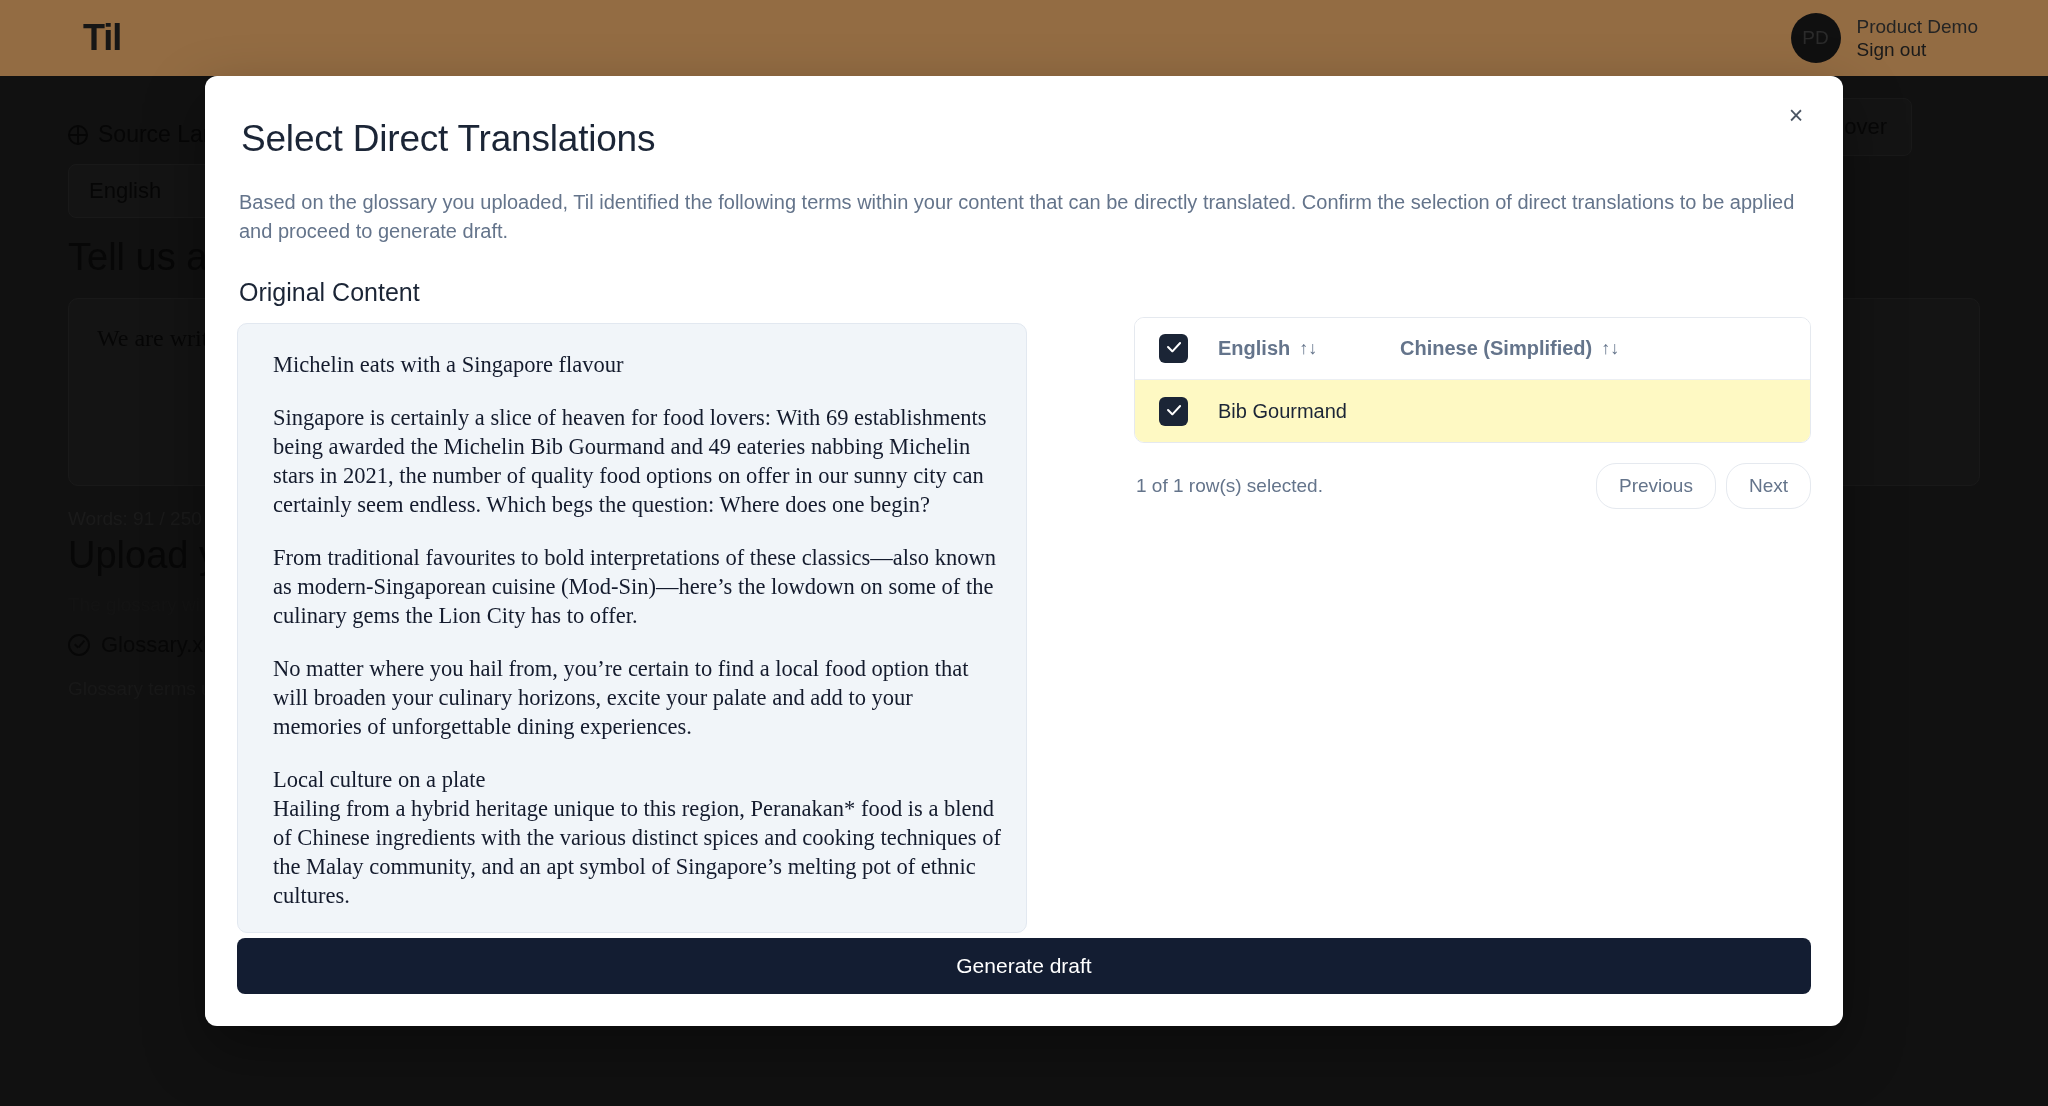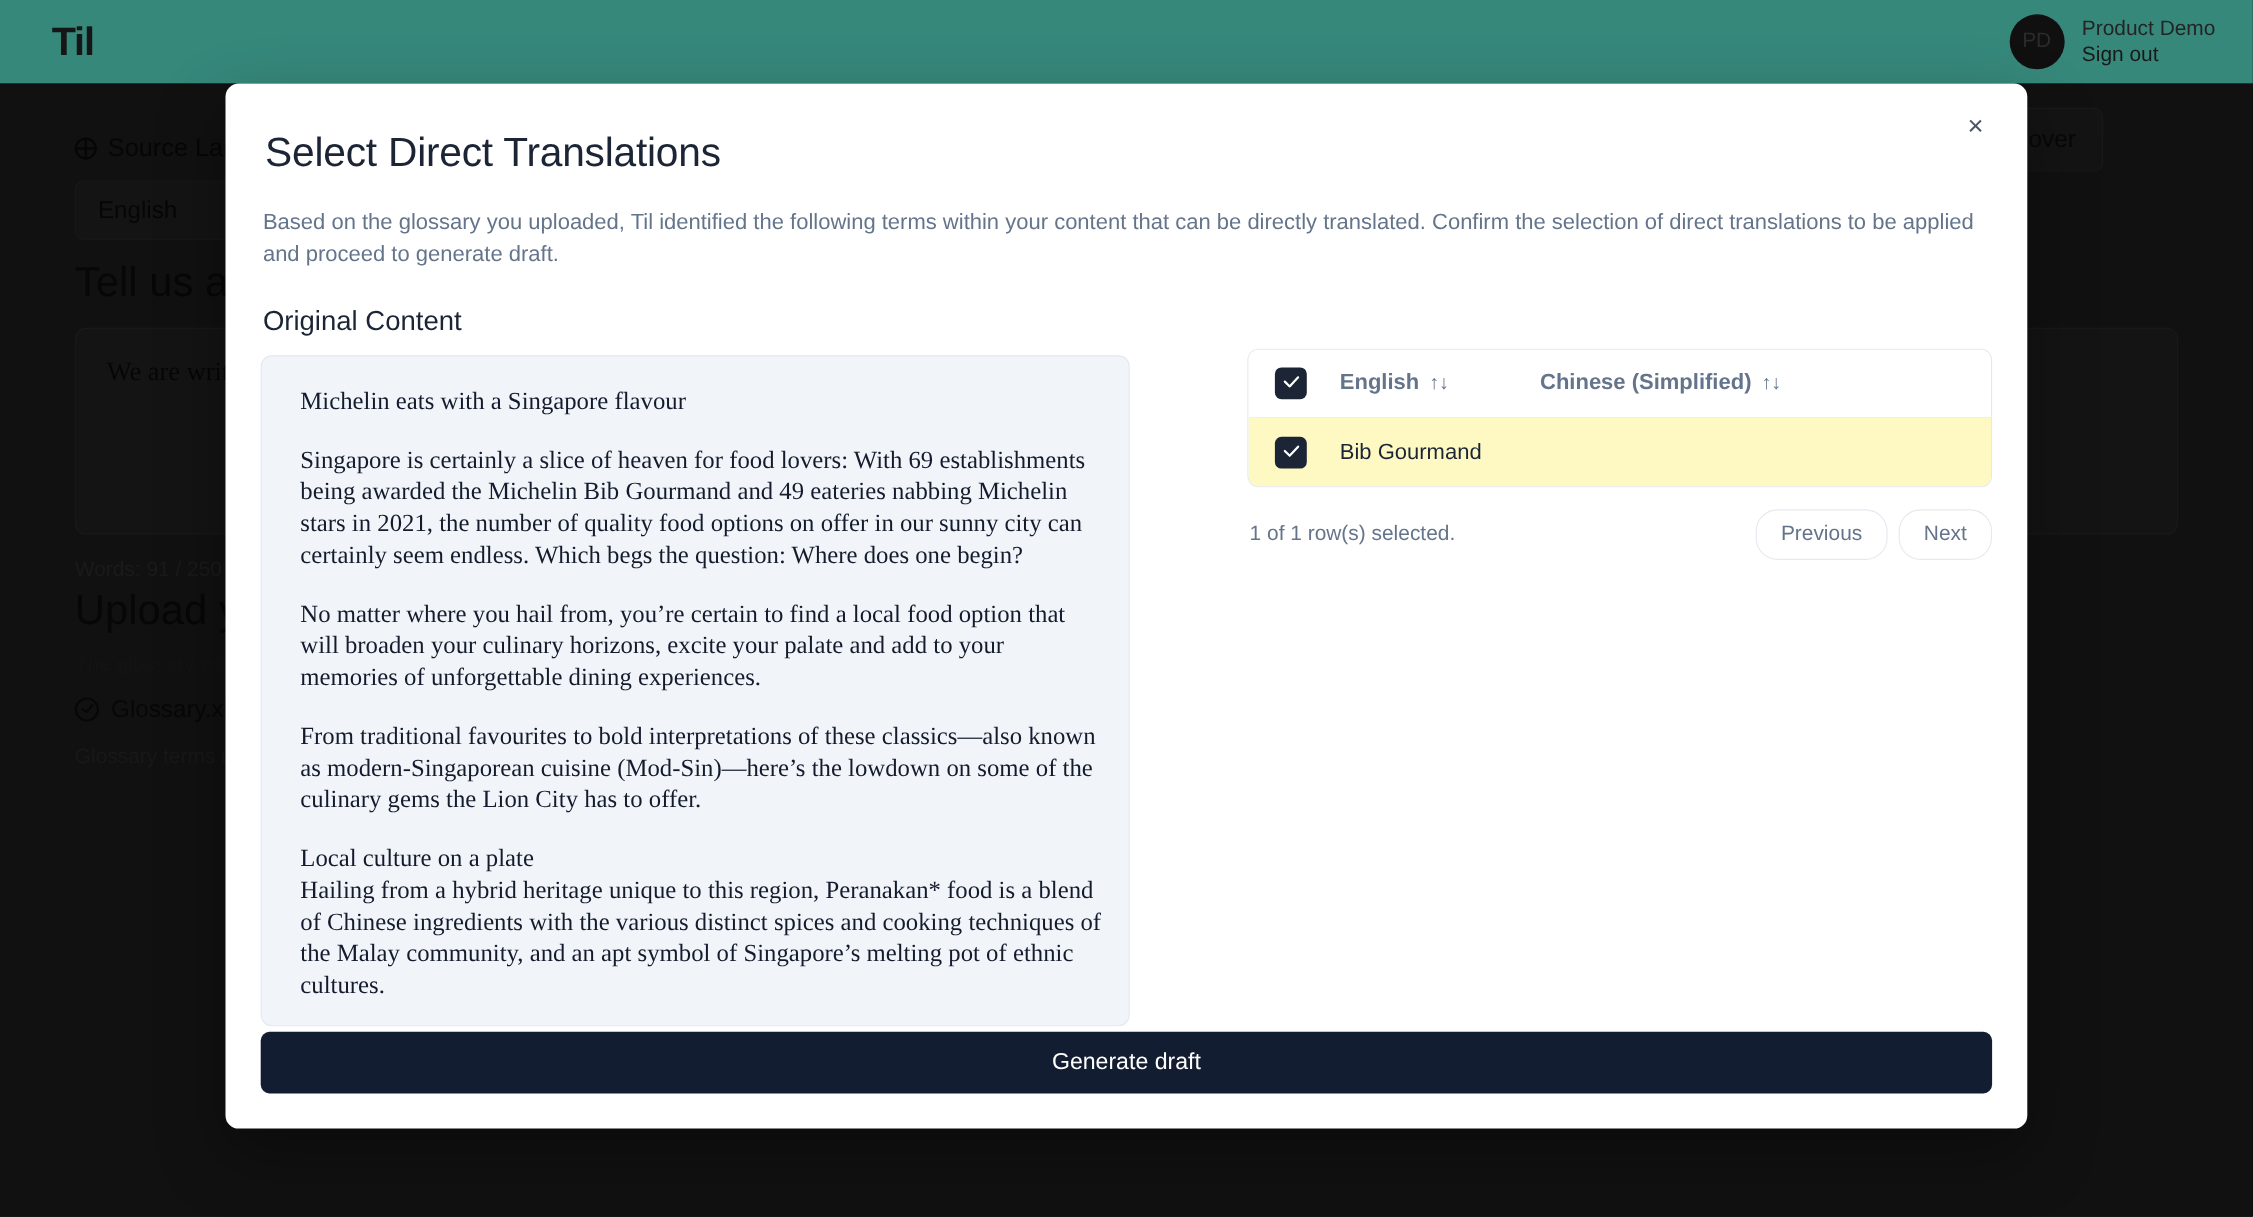--- a/index.html
+++ b/index.html
@@ -9,23 +9,23 @@
     font-family: "Liberation Sans", sans-serif;
     overflow: hidden;
   }
   #app { position: relative; width: 2048px; height: 1106px; }
 
   
   .bg-layer { position: absolute; inset: 0; background: #000; }
 
   .topbar {
     position: absolute; left: 0; top: 0; width: 2048px; height: 76px;
-    background: #5eead4;
+    background: #fdba74;
     display: flex; align-items: center; justify-content: space-between;
-    padding: 0 24px;
+    padding: 0 60px;
   }
   .logo {
     font-size: 36px; font-weight: bold; color: #262626;
     letter-spacing: -1px; margin-left: 23px;
   }
   .user-box { display: flex; align-items: center; gap: 16px; margin-right: 10px; }
   .avatar {
     width: 50px; height: 50px; border-radius: 50%;
     background: #1d1d1d; color: #4a4a4a;
     display: flex; align-items: center; justify-content: center;
@@ -304,22 +304,22 @@
       <div class="modal-title">Select Direct Translations</div>
       <div class="modal-desc">Based on the glossary you uploaded, Til identified the following terms within your content that can be directly translated. Confirm the selection of direct translations to be applied and proceed to generate draft.</div>
 
       <div class="columns">
 
         <div class="col-left">
           <div class="section-label">Original Content</div>
           <div class="content-box">
             <p>Michelin eats with a Singapore flavour</p>
             <p>Singapore is certainly a slice of heaven for food lovers: With 69 establishments being awarded the Michelin Bib Gourmand and 49 eateries nabbing Michelin stars in 2021, the number of quality food options on offer in our sunny city can certainly seem endless. Which begs the question: Where does one begin?</p>
+            <p>From traditional favourites to bold interpretations of these classics—also known as modern-Singaporean cuisine (Mod-Sin)—here’s the lowdown on some of the culinary gems the Lion City has to offer.</p>
             <p>No matter where you hail from, you’re certain to find a local food option that will broaden your culinary horizons, excite your palate and add to your memories of unforgettable dining experiences.</p>
-            <p>From traditional favourites to bold interpretations of these classics—also known as modern-Singaporean cuisine (Mod-Sin)—here’s the lowdown on some of the culinary gems the Lion City has to offer.</p>
             <p style="white-space:pre-line">Local culture on a plate
 Hailing from a hybrid heritage unique to this region, Peranakan* food is a blend of Chinese ingredients with the various distinct spices and cooking techniques of the Malay community, and an apt symbol of Singapore’s melting pot of ethnic cultures.</p>
 
           </div>
         </div>
 
         <div class="col-right">
           <div class="tbl-wrap">
 
             <div class="tbl-row tbl-head">

